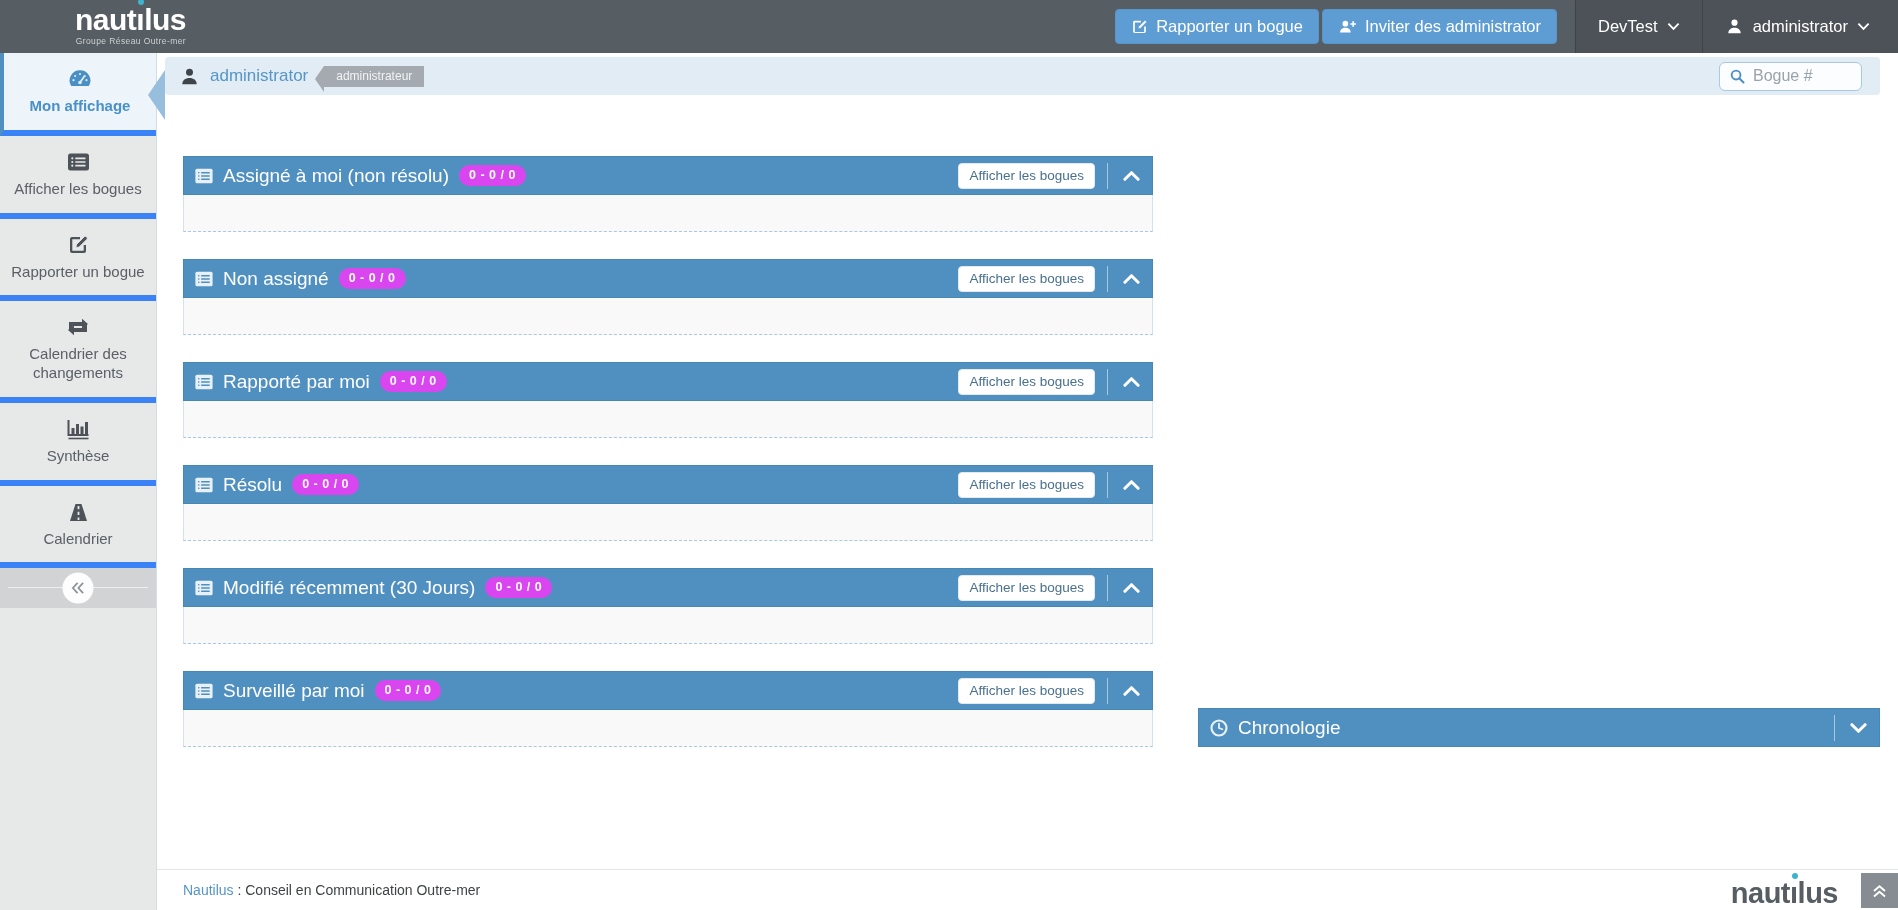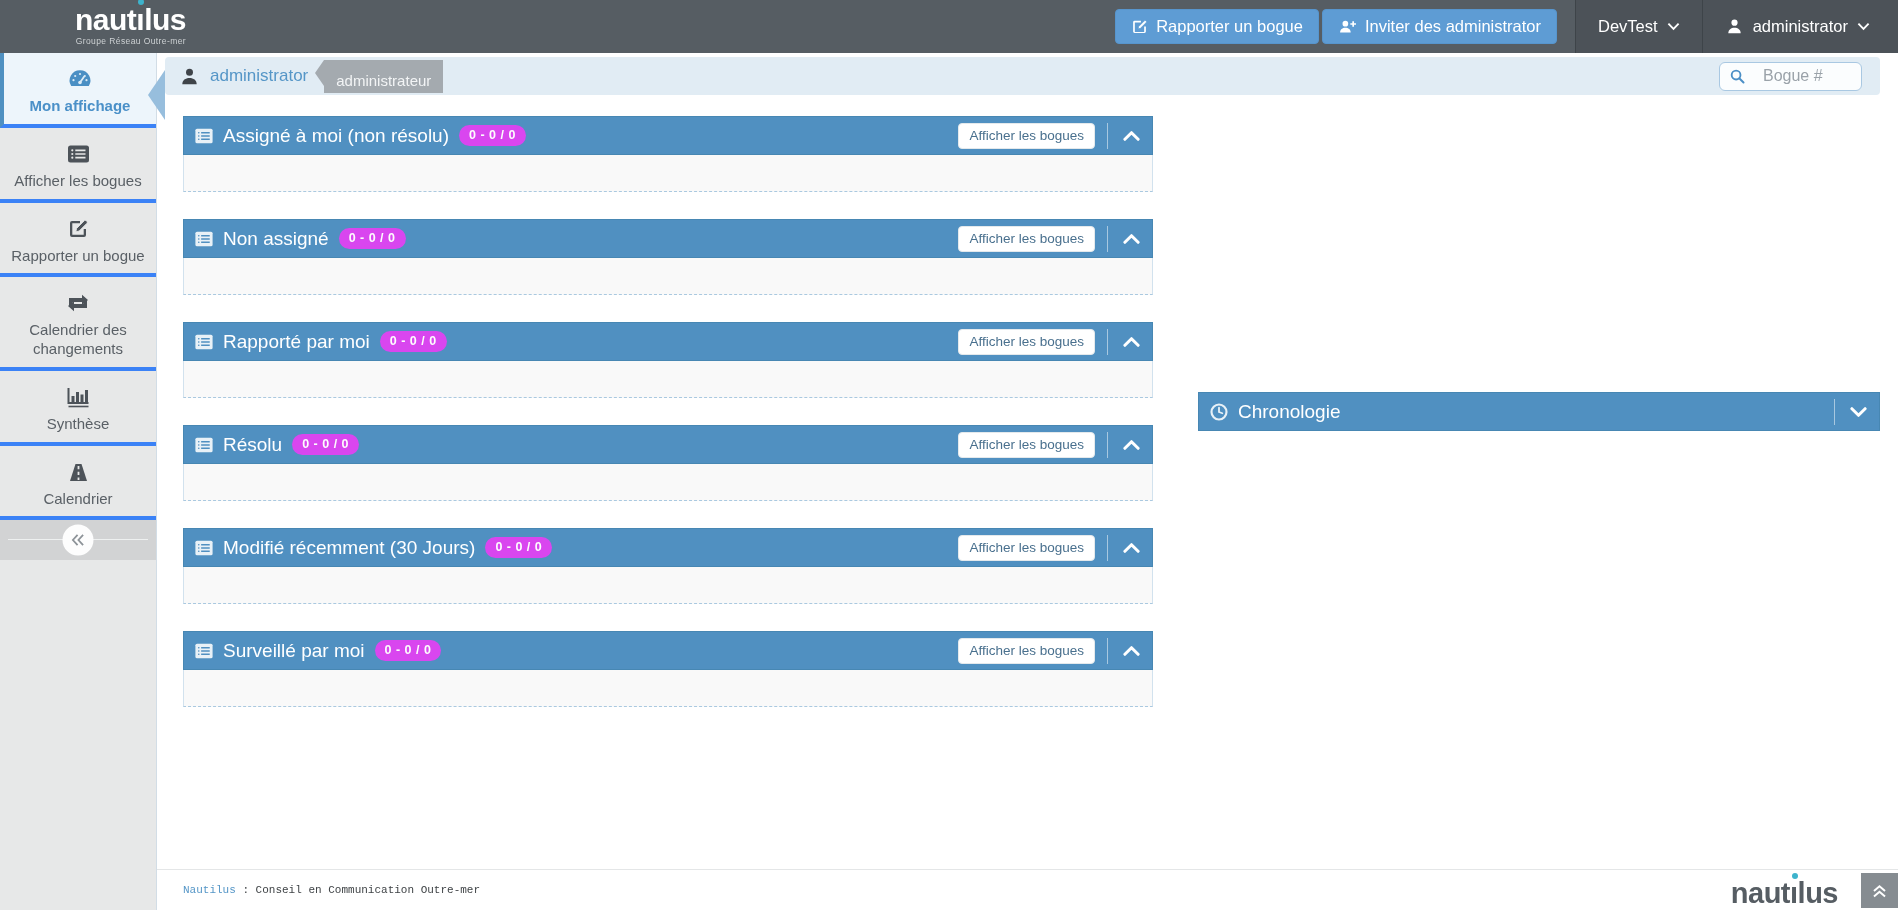--- a/index.html
+++ b/index.html
@@ -15,62 +15,62 @@
   .logo-sub { color:#ced2d4; font-size:8.5px; letter-spacing:0.4px; text-align:right; margin-top:3px; }
   .navbar-spacer { flex:1; }
   .nav-btns { display:flex; gap:3px; margin-right:18px; }
   .btn-primary { background:#5e9cd4; border:1px solid #5795cd; color:#fff; font-size:16.5px; border-radius:4px; padding:7px 15px; display:flex; align-items:center; gap:8px; cursor:pointer; font-family:inherit; }
   .nav-section { height:53px; display:flex; align-items:center; background:#4c5258; border-left:1px solid #3e4449; padding:0 22px; color:#fff; font-size:16.5px; gap:9px; cursor:pointer; }
   .nav-section:last-child { padding-right:28px; }
   .chev { display:inline-block; }
 
   
   .sidebar { position:absolute; top:53px; left:0; width:157px; height:857px; background:#e7e8e8; border-right:1px solid #d2dde6; z-index:20; }
-  .side-item { display:flex; flex-direction:column; align-items:center; text-align:center; padding:13px 4px 8px; border-bottom:4px solid #3b82f6; cursor:pointer; color:#5a6066; }
+  .side-item { display:flex; flex-direction:column; align-items:center; text-align:center; padding:13px 4px 14px; border-bottom:6px solid #3b82f6; cursor:pointer; color:#5a6066; }
   .side-item .s-icon { height:26px; display:flex; align-items:center; justify-content:center; margin-bottom:5px; }
   .side-item .s-label { font-size:15px; line-height:1.25; }
   .side-item.active { background:#edf5fb; border-left:4px solid #4f90c1; color:#4a90c8; }
   .side-item.active .s-label { font-weight:700; }
   .collapse-strip { height:40px; background:#d2d3d4; position:relative; cursor:pointer; }
   .collapse-strip::before { content:""; position:absolute; left:8px; right:8px; top:19px; height:1px; background:#eef0f0; }
   .collapse-circle { position:absolute; left:50%; top:50%; transform:translate(-50%,-50%); width:31px; height:31px; border-radius:50%; background:#fdfdfd; display:flex; align-items:center; justify-content:center; }
 
   
   .bc-arrow { position:absolute; left:148px; top:70px; width:0; height:0; border-right:17px solid #97bedd; border-top:25px solid transparent; border-bottom:25px solid transparent; z-index:25; }
 
   
   .main { position:absolute; top:53px; left:157px; width:1741px; height:857px; background:#fff; }
   .breadcrumb-bar { margin:4px 18px 0 8px; height:38px; background:#e1ecf4; border-radius:4px; display:flex; align-items:center; padding:0 10px 0 14px; }
   .bc-user { display:flex; align-items:center; gap:10px; }
   .bc-username { color:#5596c7; font-size:17px; text-decoration:none; cursor:pointer; }
-  .role-tag { position:relative; margin-left:16px; background:#a4aaaf; color:#f2f4f5; font-size:15px; padding:12px 12px 4px; }
+  .role-tag { position:relative; margin-left:16px; background:#a4aaaf; color:#f2f4f5; font-size:12px; padding:3px 12px 4px; }
   .role-tag::before { content:""; position:absolute; left:-9px; top:0; width:0; height:0; border-right:9px solid #a4aaaf; border-top:13px solid transparent; border-bottom:13px solid transparent; }
   .bc-spacer { flex:1; }
-  .search-box { display:flex; align-items:center; gap:17px; width:143px; height:29px; background:#fbfdfe; border:1.5px solid #a9c8e2; border-radius:6px; padding:0 9px; margin-right:8px; }
+  .search-box { display:flex; align-items:center; gap:7px; width:143px; height:29px; background:#fbfdfe; border:1.5px solid #a9c8e2; border-radius:6px; padding:0 9px; margin-right:8px; }
   .search-box input { border:none; outline:none; background:transparent; width:100%; font-size:16px; color:#55595d; font-family:inherit; }
   .search-box input::placeholder { color:#9aa2a9; }
 
-  .columns { display:flex; margin:21px 18px 0 26px; align-items:center; }
+  .columns { display:flex; margin:61px 18px 0 26px; align-items:flex-end; }
   .col-left { width:970px; }
   .col-right { width:682px; margin-left:auto; }
 
   
   .panel { margin-bottom:27px; }
   .panel-header { height:39px; background:#5090c1; border:1px solid #4787b3; display:flex; align-items:center; padding:0 9px 0 10px; }
   .panel-title { color:#fff; font-size:19px; font-weight:400; margin-left:9px; white-space:nowrap; }
   .panel-badge { margin-left:10px; background:#d946ef; color:#fdfdfd; font-size:12.5px; font-weight:700; border-radius:11px; padding:3px 10px 4px; letter-spacing:0.5px; }
   .panel-spacer { flex:1; }
   .panel-btn { background:#fff; border:1px solid #e4e9ec; border-radius:4px; color:#49708e; font-size:13.5px; padding:4px 10px 5px; cursor:pointer; font-family:inherit; white-space:nowrap; }
   .panel-sep { width:1px; height:26px; background:rgba(255,255,255,0.5); margin:0 12px; }
   .panel-collapse { cursor:pointer; display:flex; align-items:center; padding:2px 3px; }
   .panel-body { height:37px; background:#f9f9f9; border:1px solid #d2e2ee; border-top:none; border-bottom:1px dashed #aac9e0; }
 
   
   .footer { position:absolute; left:157px; right:0; bottom:0; height:41px; border-top:1px solid #e4e6e7; background:#fff; display:flex; align-items:center; padding-left:26px; }
-  .footer-text { font-size:11px; color:#3f4346;font-family:Liberation Mono, monospace; }
+  .footer-text { font-size:14px; color:#3f4346; }
   .footer-link { color:#5596c7; text-decoration:none; cursor:pointer; }
   .footer-logo { margin-left:auto; margin-right:60px; color:#565d63; font-size:29px; font-weight:700; letter-spacing:-0.5px; position:relative; top:3px; }
   .footer-logo .dot { background:#3db3cc; }
   .back-top { position:absolute; right:0; bottom:2px; width:37px; height:35px; background:#868c91; display:flex; align-items:center; justify-content:center; cursor:pointer; z-index:40; }
 
   svg { display:block; }
 </style>
 </head>
 <body>
 

